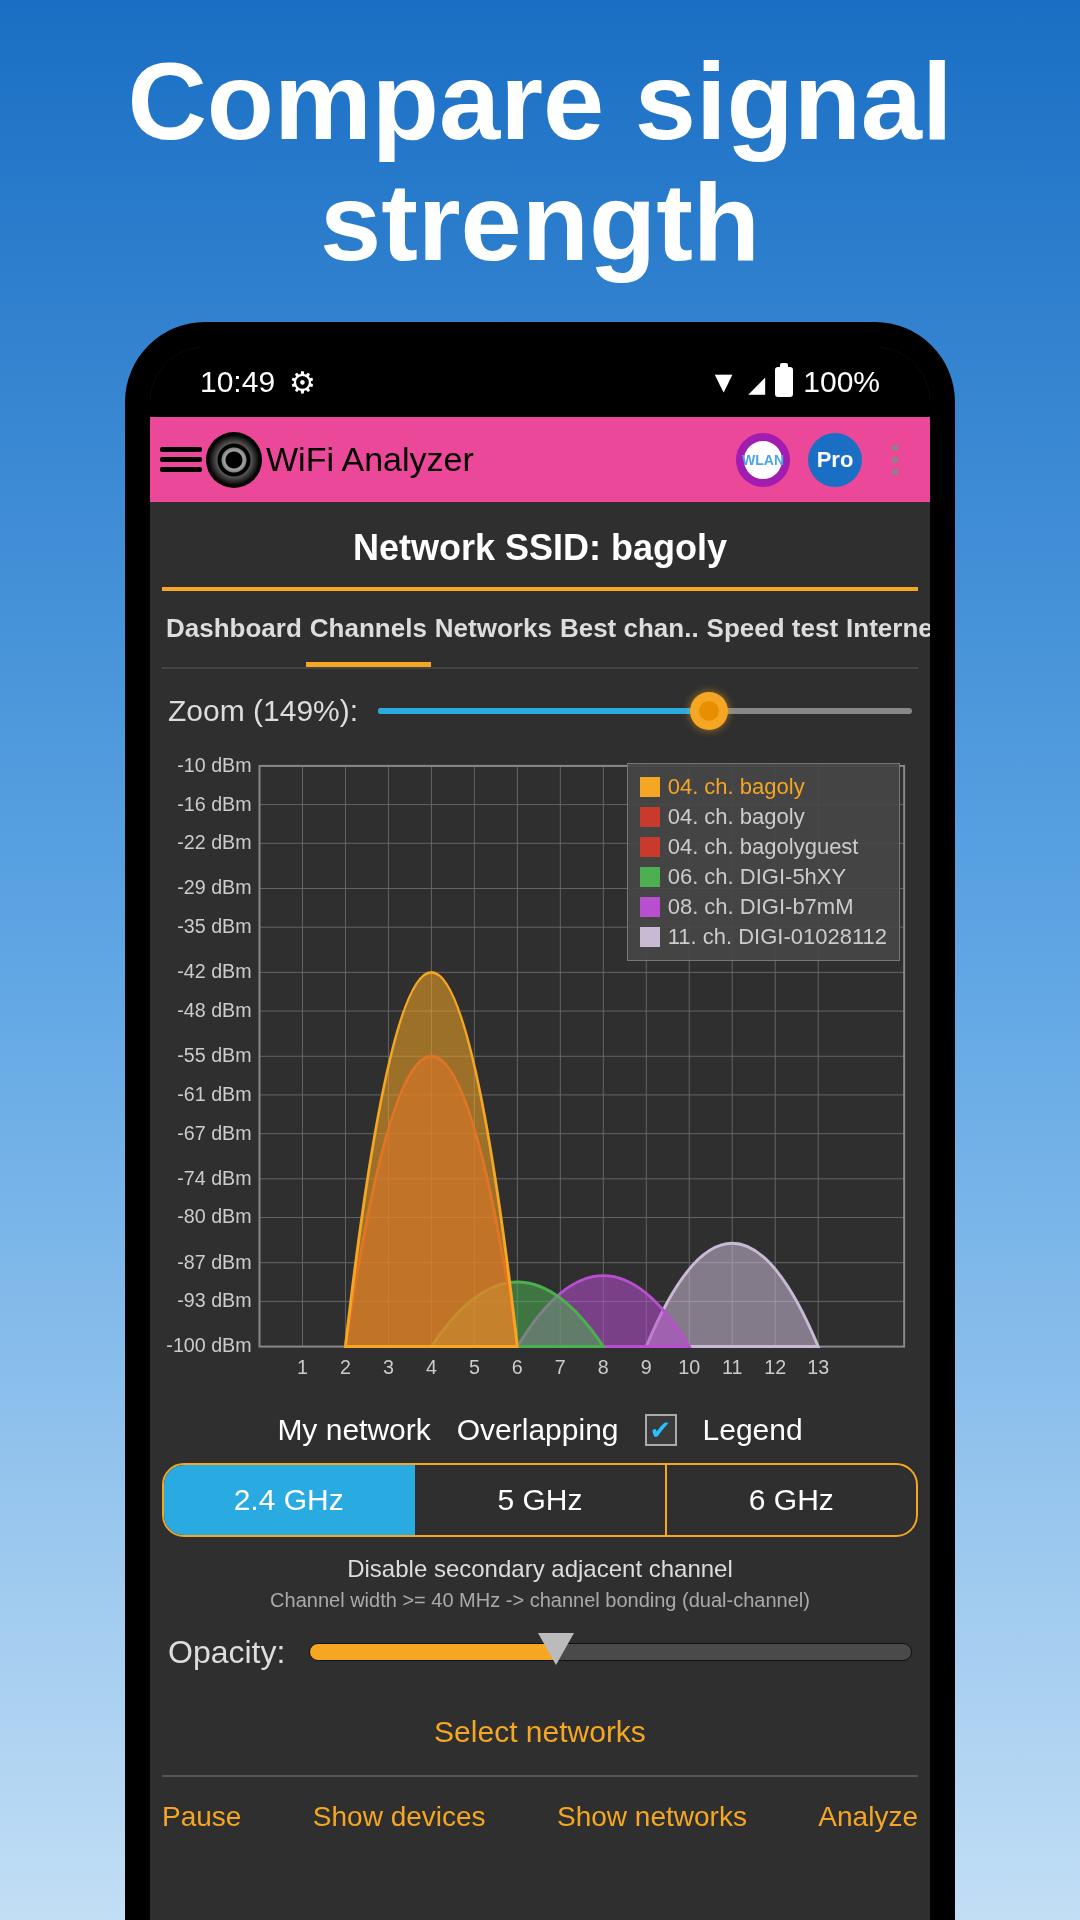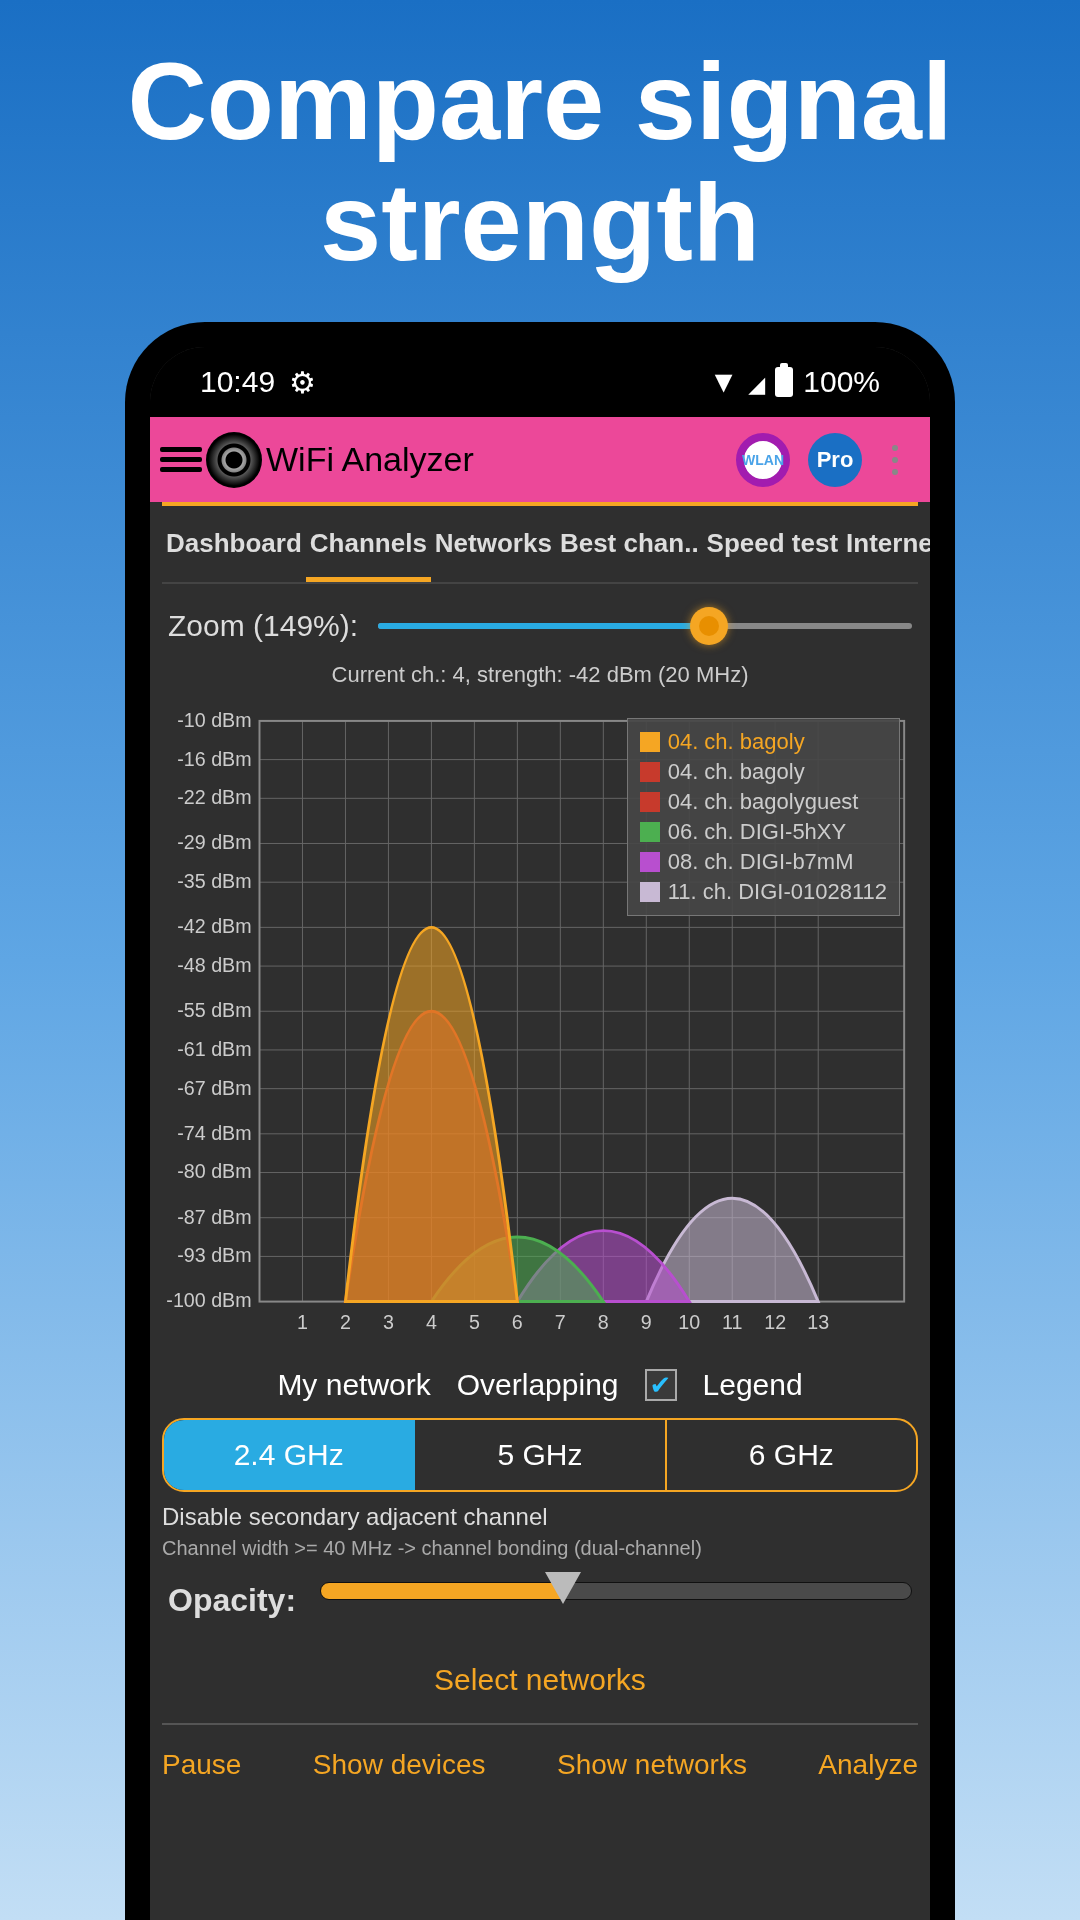--- a/index.html
+++ b/index.html
@@ -85,24 +85,24 @@
 .legend-sw { width:20px; height:20px;}
 
 .toggle-row { display:flex; justify-content:center; align-items:center; gap:26px; padding:12px 0 16px; font-size:30px; color:#fff;}
 .checkbox { width:32px; height:32px; border:2px solid #aaa; display:flex; align-items:center; justify-content:center; font-size:26px; color:#29c0ff; background:#3a3a3a;}
 
 .band-tabs { display:flex; border:2px solid #f5a623; border-radius:22px; overflow:hidden; }
 .band-tab { flex:1; text-align:center; padding:18px 0; font-size:30px; color:#fff; border-right:2px solid #f5a623; cursor:pointer;}
 .band-tab:last-child{border-right:none;}
 .band-tab.active { background:#29abe2; border-right-color:#29abe2;}
 
-.hint-lines { text-align:left; padding:11px 0 10px; font-size:24px; color:#ddd;}
+.hint-lines { text-align:center; padding:18px 0 10px; font-size:24px; color:#ddd;}
 .hint-lines .sub { font-size:20px; color:#aaa; padding-top:6px;}
 
-.opacity-row { display:flex; gap:24px; padding:12px 6px 18px;font-weight:bold;}
+.opacity-row { display:flex; align-items:center; gap:24px; padding:12px 6px 18px;}
 .opacity-label { font-size:32px; color:#ddd;}
 .op-slider { flex:1; height:20px; position:relative;}
 .op-track{height:18px;background:linear-gradient(to right,#f5a623,#f5a623 41%, #4a4a4a 41%, #4a4a4a 100%);border-radius:10px;border:1px solid #111;}
 .op-thumb{position:absolute;left:41%;top:-10px;width:0;height:0;border-left:18px solid transparent;border-right:18px solid transparent;border-top:32px solid #bbb;transform:translateX(-50%);}
 
 .select-net { text-align:center; color:#f5a623; font-size:30px; padding:26px 0;}
 .divider-gray{height:2px;background:#555;}
 
 .bottom-actions { display:flex; justify-content:space-between; padding:24px 0 0; color:#f5a623; font-size:28px;}
 .bottom-actions span{cursor:pointer;}
@@ -148,20 +148,21 @@
           </div>
         <div class="more-icon">
             <div></div>
             <div></div>
             <div></div>
           </div>
       </div>
     </div>
 
     <div class="content">
+      <div class="network-title">Network SSID: bagoly</div>
       <div class="divider-orange"></div>
 
       <div class="tabs" id="tabs">
           <div class="tab">Dashboard</div>
           <div class="tab active">Channels</div>
           <div class="tab">Networks</div>
           <div class="tab">Best chan..</div>
           <div class="tab">Speed test</div>
           <div class="tab">Internet</div>
         </div>
@@ -169,21 +170,20 @@
       <div class="zoom-row">
         <span class="zoom-label">Zoom (149%):</span>
         <div class="slider">
           <div class="slider-track">
             <div class="slider-fill" id="zoom-fill" style="width: 62%;"></div>
             <div class="slider-thumb" id="zoom-thumb" style="left: 62%;"></div>
           </div>
         </div>
       </div>
 
-      <div class="chart-caption">Current ch.: 4, strength: -42 dBm (20 MHz)</div>
 
       <div class="chart-wrap">
         <svg class="chart" id="chart-svg" viewBox="0 0 760 640">
             <g class="grid">
               <line x1="95" x2="750" y1="10" y2="10"></line>
               <line x1="95" x2="750" y1="49.333333333333336" y2="49.333333333333336"></line>
               <line x1="95" x2="750" y1="88.66666666666667" y2="88.66666666666667"></line>
               <line x1="95" x2="750" y1="134.55555555555554" y2="134.55555555555554"></line>
               <line x1="95" x2="750" y1="173.88888888888889" y2="173.88888888888889"></line>
               <line x1="95" x2="750" y1="219.7777777777778" y2="219.7777777777778"></line>

